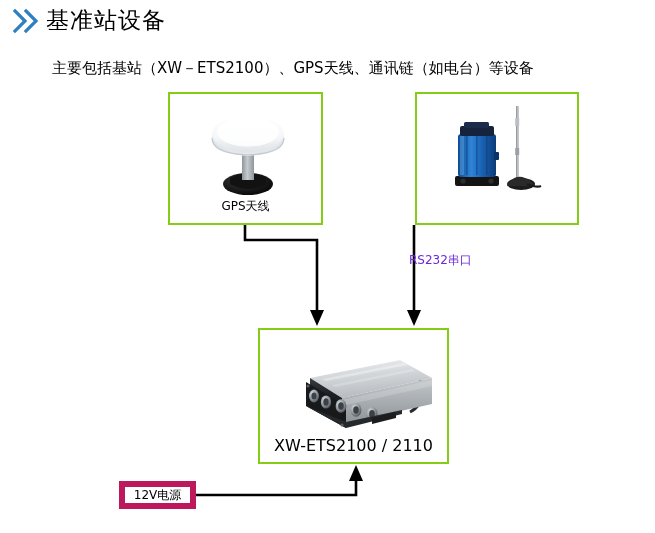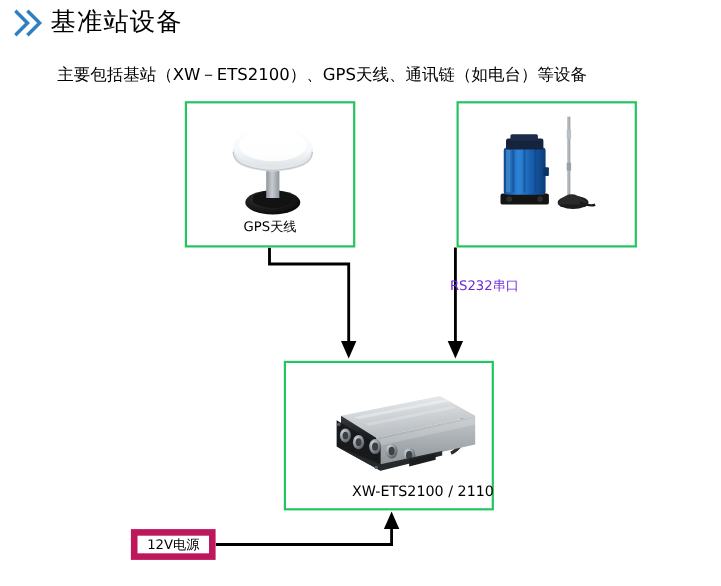--- a/index.html
+++ b/index.html
@@ -51,42 +51,42 @@
     font-size: 15px;
     line-height: 20px;
     color: #000000;
     white-space: nowrap;
     font-family: "DejaVu Sans", "Liberation Sans", sans-serif;
   }
 
   
   .node-box {
     position: absolute;
-    border: 2px solid #22c55e;
+    border: 2px solid #84cc16;
     background: #ffffff;
     box-sizing: border-box;
   }
   .node-label {
     position: absolute;
     left: 0;
     width: 100%;
     text-align: center;
     font-size: 12px;
     color: #000000;
     font-family: "DejaVu Sans", "Liberation Sans", sans-serif;
     white-space: nowrap;
   }
 
   #box-gps        { left: 168px; top: 92px;  width: 155px; height: 133px; }
   #box-radio      { left: 415px; top: 92px;  width: 164px; height: 133px; }
   #box-receiver   { left: 258px; top: 328px; width: 191px; height: 136px; }
 
   #label-gps      { bottom: 8px; }
   #label-radio    { bottom: 8px; }
-  #label-receiver { bottom: 7px; font-size: 13px; margin-left: 31px; }
+  #label-receiver { bottom: 7px; font-size: 16px; }
 
   
   #box-power {
     position: absolute;
     left: 119px;
     top: 481px;
     width: 77px;
     height: 28px;
     border: 6px solid #be185d;
     background: #ffffff;

